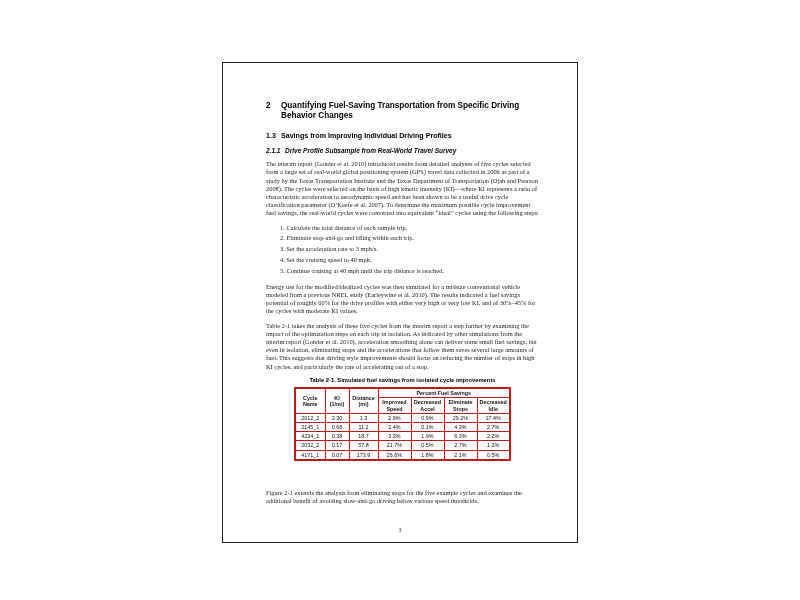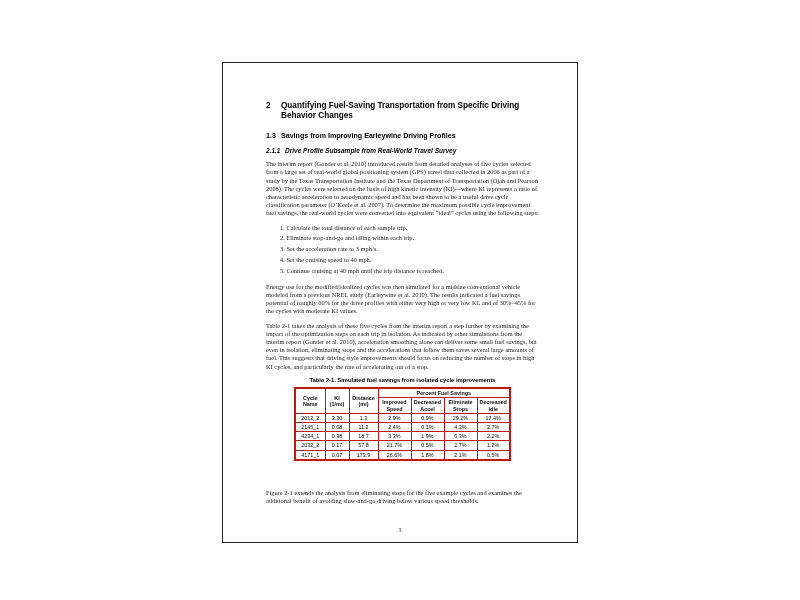--- a/index.html
+++ b/index.html
@@ -75,21 +75,21 @@
   <div class="page">
     <div class="content">
 
       <div class="h2">
         <span class="hnum">2</span>
         <span class="htext">Quantifying Fuel-Saving Transportation from Specific Driving Behavior Changes</span>
       </div>
 
       <div class="h3">
         <span class="hnum">1.3</span>
-        <span class="htext">Savings from Improving Earleywine Driving Profiles</span>
+        <span class="htext">Savings from Improving Individual Driving Profiles</span>
       </div>
 
       <div class="h4">
         <span class="hnum">2.1.1</span>
         <span class="htext">Drive Profile Subsample from Real-World Travel Survey</span>
       </div>
 
       <p class="body">The interim report (Gonder et al. 2010) introduced results from detailed analyses of five cycles selected from a large set of real-world global positioning system (GPS) travel data collected in 2006 as part of a study by the Texas Transportation Institute and the Texas Department of Transportation (Ojah and Pearson 2008). The cycles were selected on the basis of high kinetic intensity (KI)—where KI represents a ratio of characteristic acceleration to aerodynamic speed and has been shown to be a useful drive cycle classification parameter (O’Keefe et al. 2007). To determine the maximum possible cycle improvement fuel savings, the real-world cycles were converted into equivalent “ideal” cycles using the following steps:</p>
 
       <ol class="steps">

